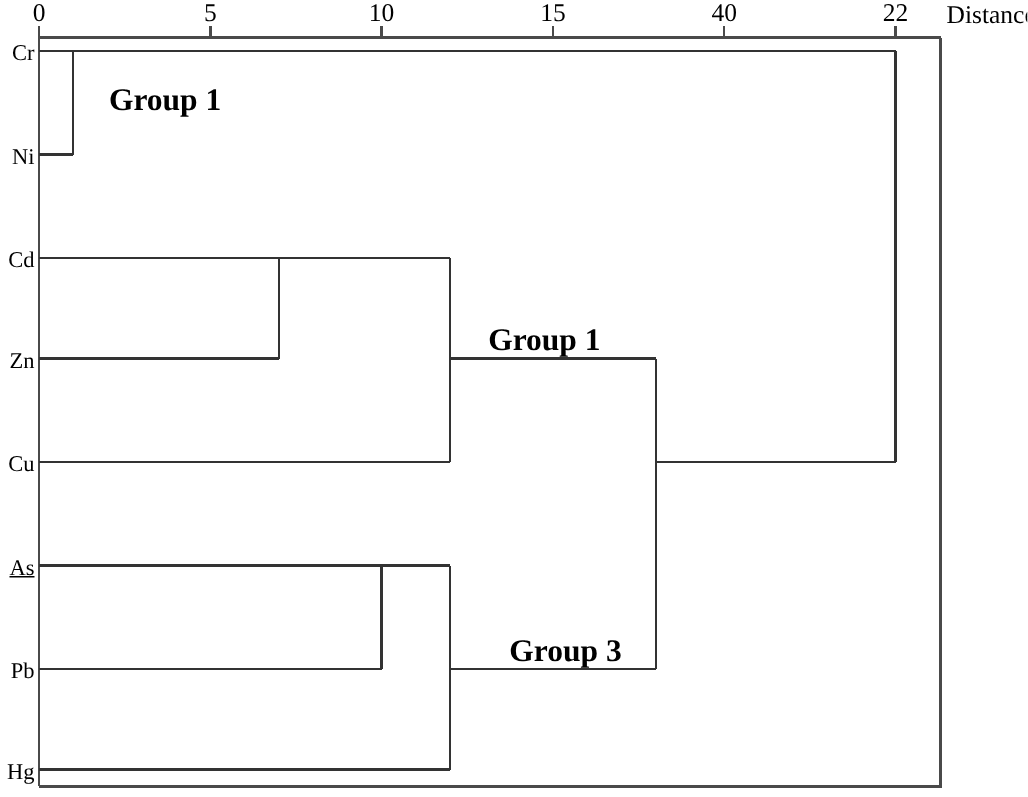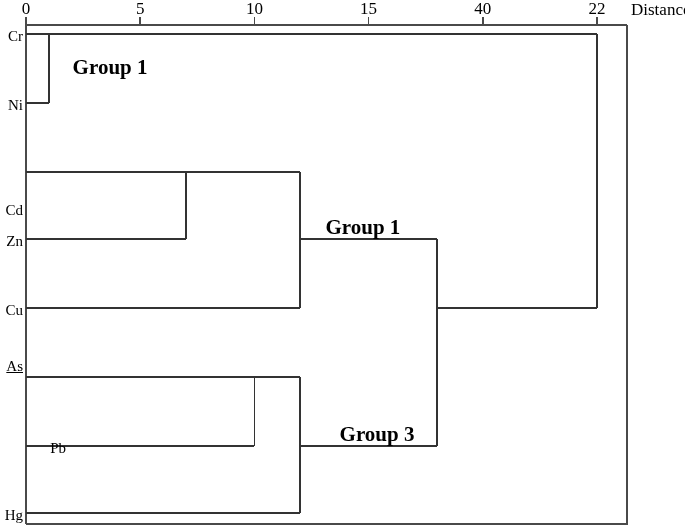--- a/index.html
+++ b/index.html
@@ -86,24 +86,24 @@
     </svg>
   <div id="overlay">
       <div class="tick-label" style="left: 6px;">0</div>
       <div class="tick-label" style="left: 120.2px;">5</div>
       <div class="tick-label" style="left: 234.4px;">10</div>
       <div class="tick-label" style="left: 348.6px;">15</div>
       <div class="tick-label" style="left: 462.8px;">40</div>
       <div class="tick-label" style="left: 577px;">22</div>
       <div class="leaf-label" style="top: 26px;">Cr</div>
       <div class="leaf-label" style="top: 95px;">Ni</div>
-      <div class="leaf-label" style="top: 164px; margin-top: 36px;">Cd</div>
+      <div class="leaf-label" style="top: 164px;">Cd</div>
       <div class="leaf-label" style="top: 231px;">Zn</div>
       <div class="leaf-label" style="top: 300px;">Cu</div>
-      <div class="leaf-label" style="top: 356px; text-decoration: underline;">As</div>
-      <div class="leaf-label" style="top: 438px; padding-left: 43px;">Pb</div>
+      <div class="leaf-label" style="top: 369px; text-decoration: underline;">As</div>
+      <div class="leaf-label" style="top: 438px;">Pb</div>
       <div class="leaf-label" style="top: 505px;">Hg</div>
       <div class="group-label" style="left: 110.051px; top: 67.12px;">Group 1</div>
       <div class="group-label" style="left: 362.89px; top: 226.94px;">Group 1</div>
       <div class="group-label" style="left: 377px; top: 433.58px; text-align: center;">Group 3</div>
     </div>
   <div class="axis-title">Distance</div>
 </div>
 
 </body></html>

